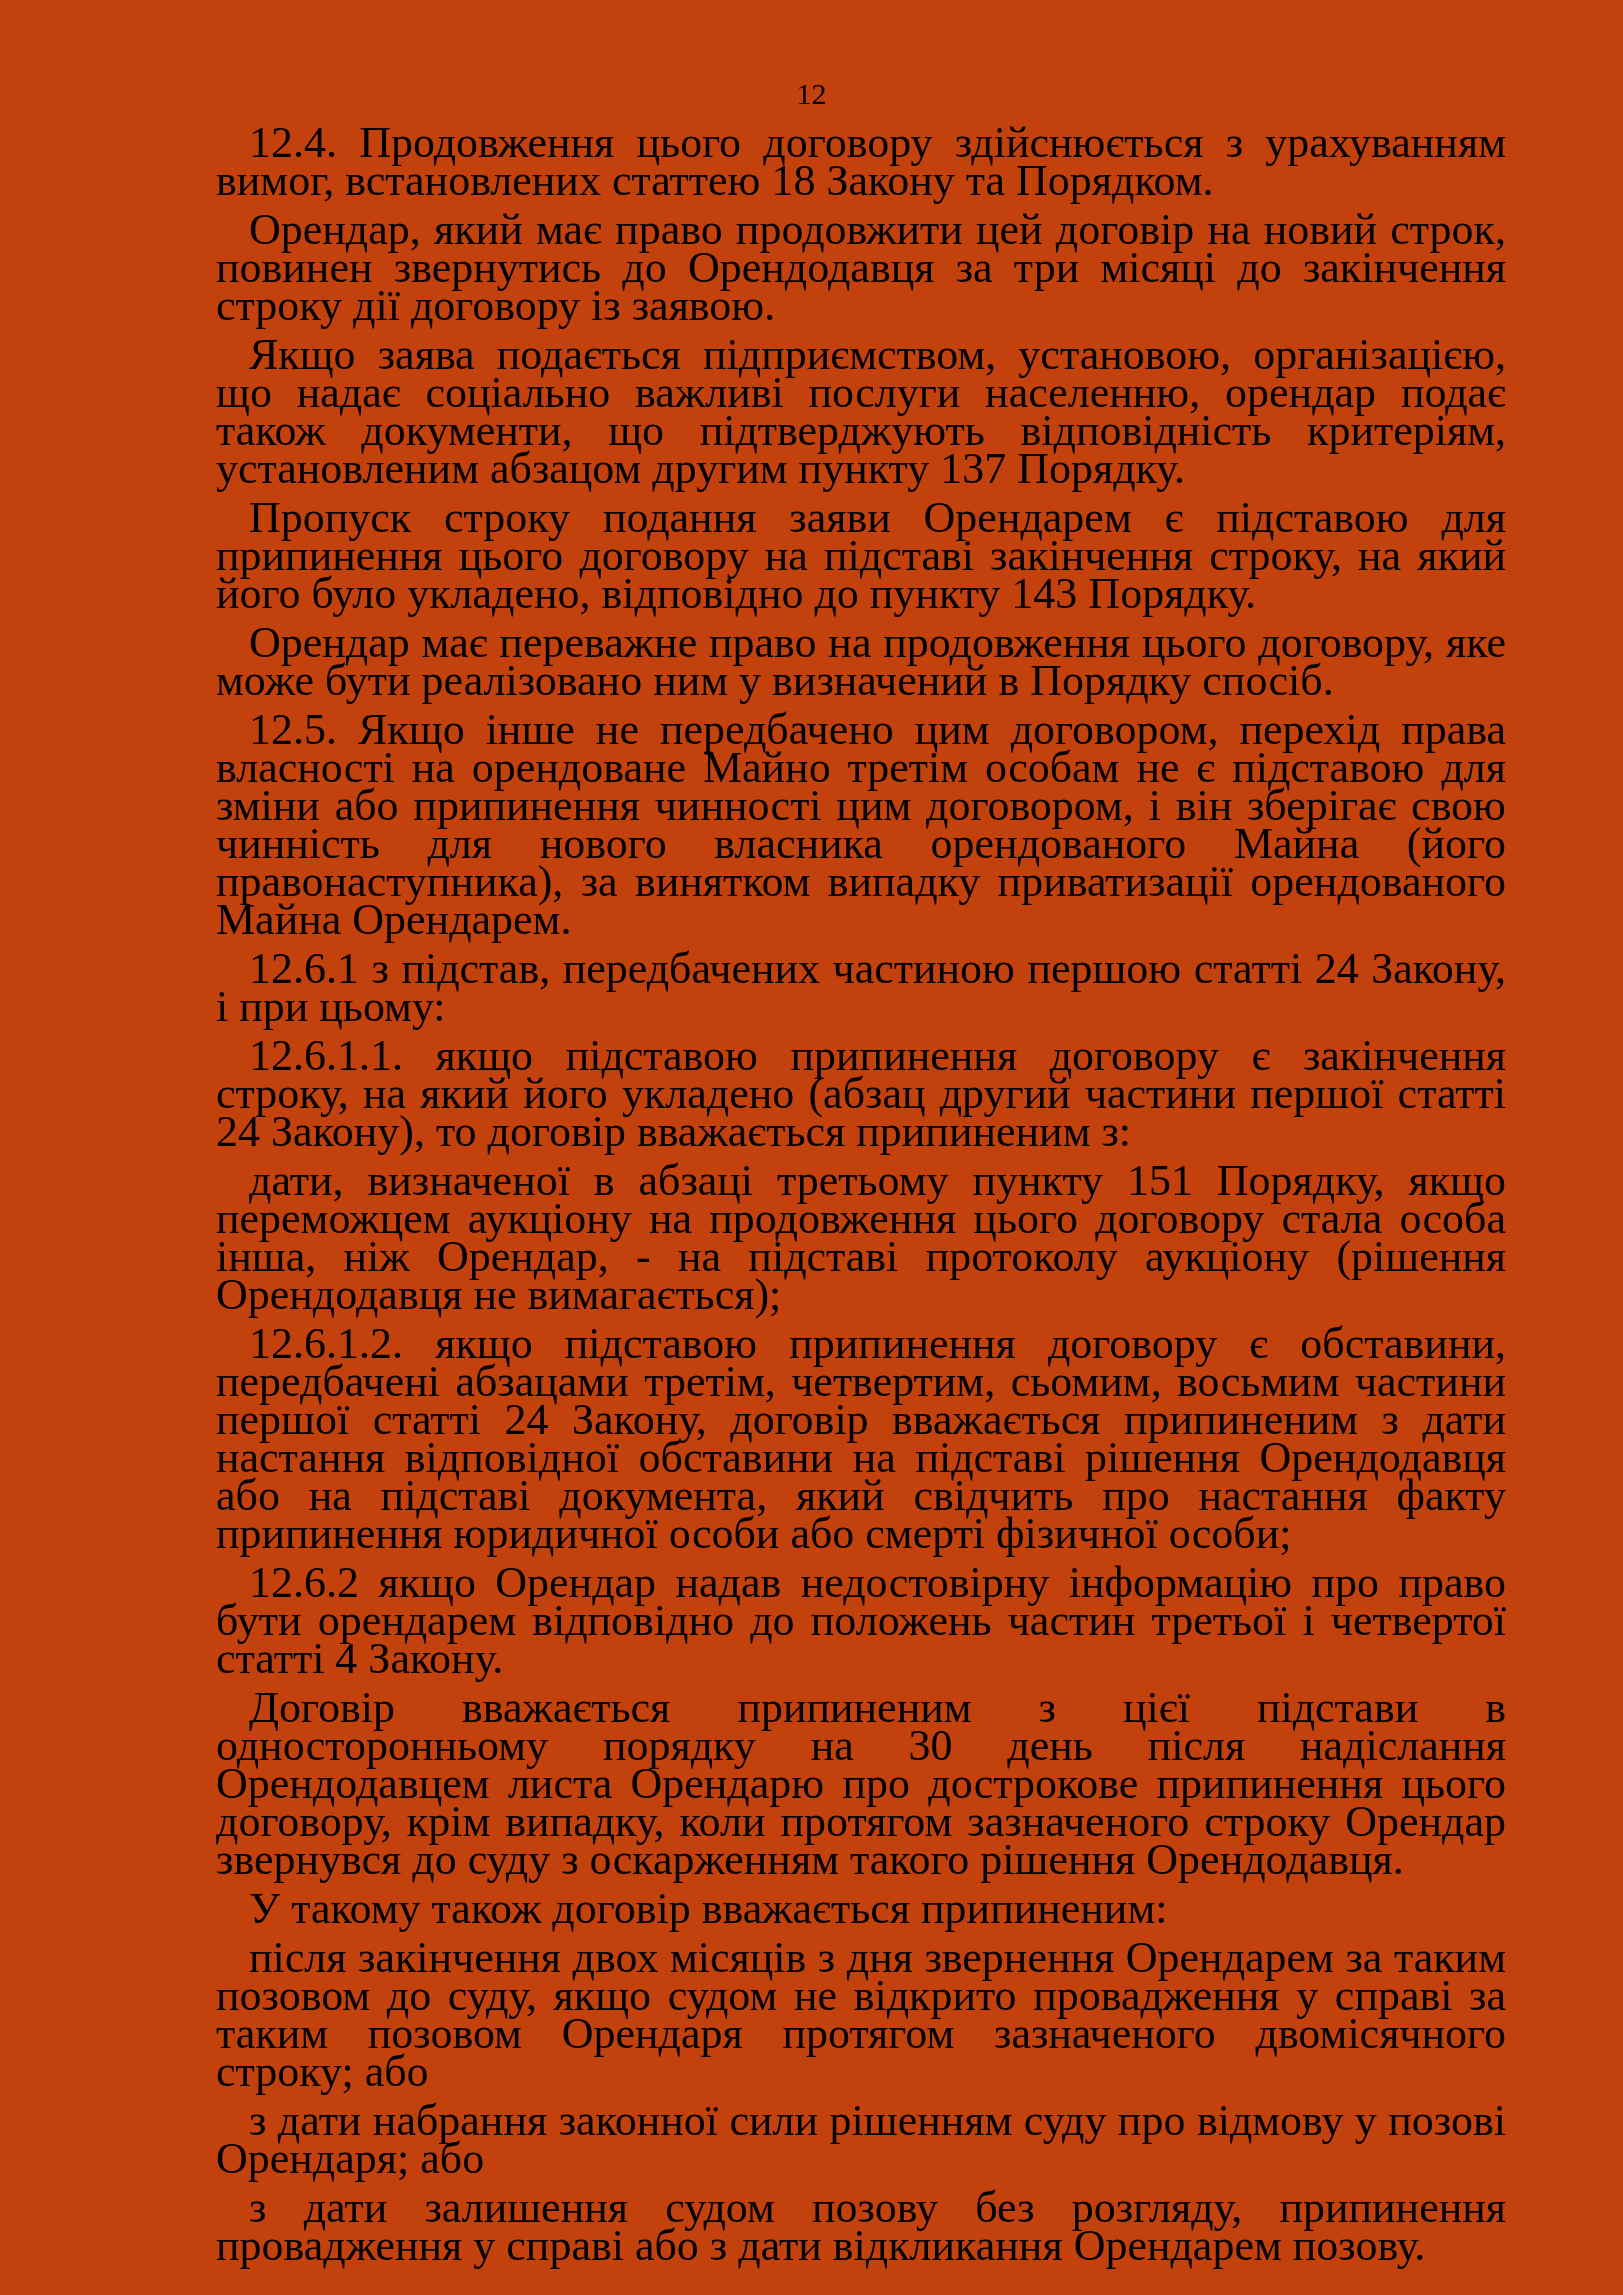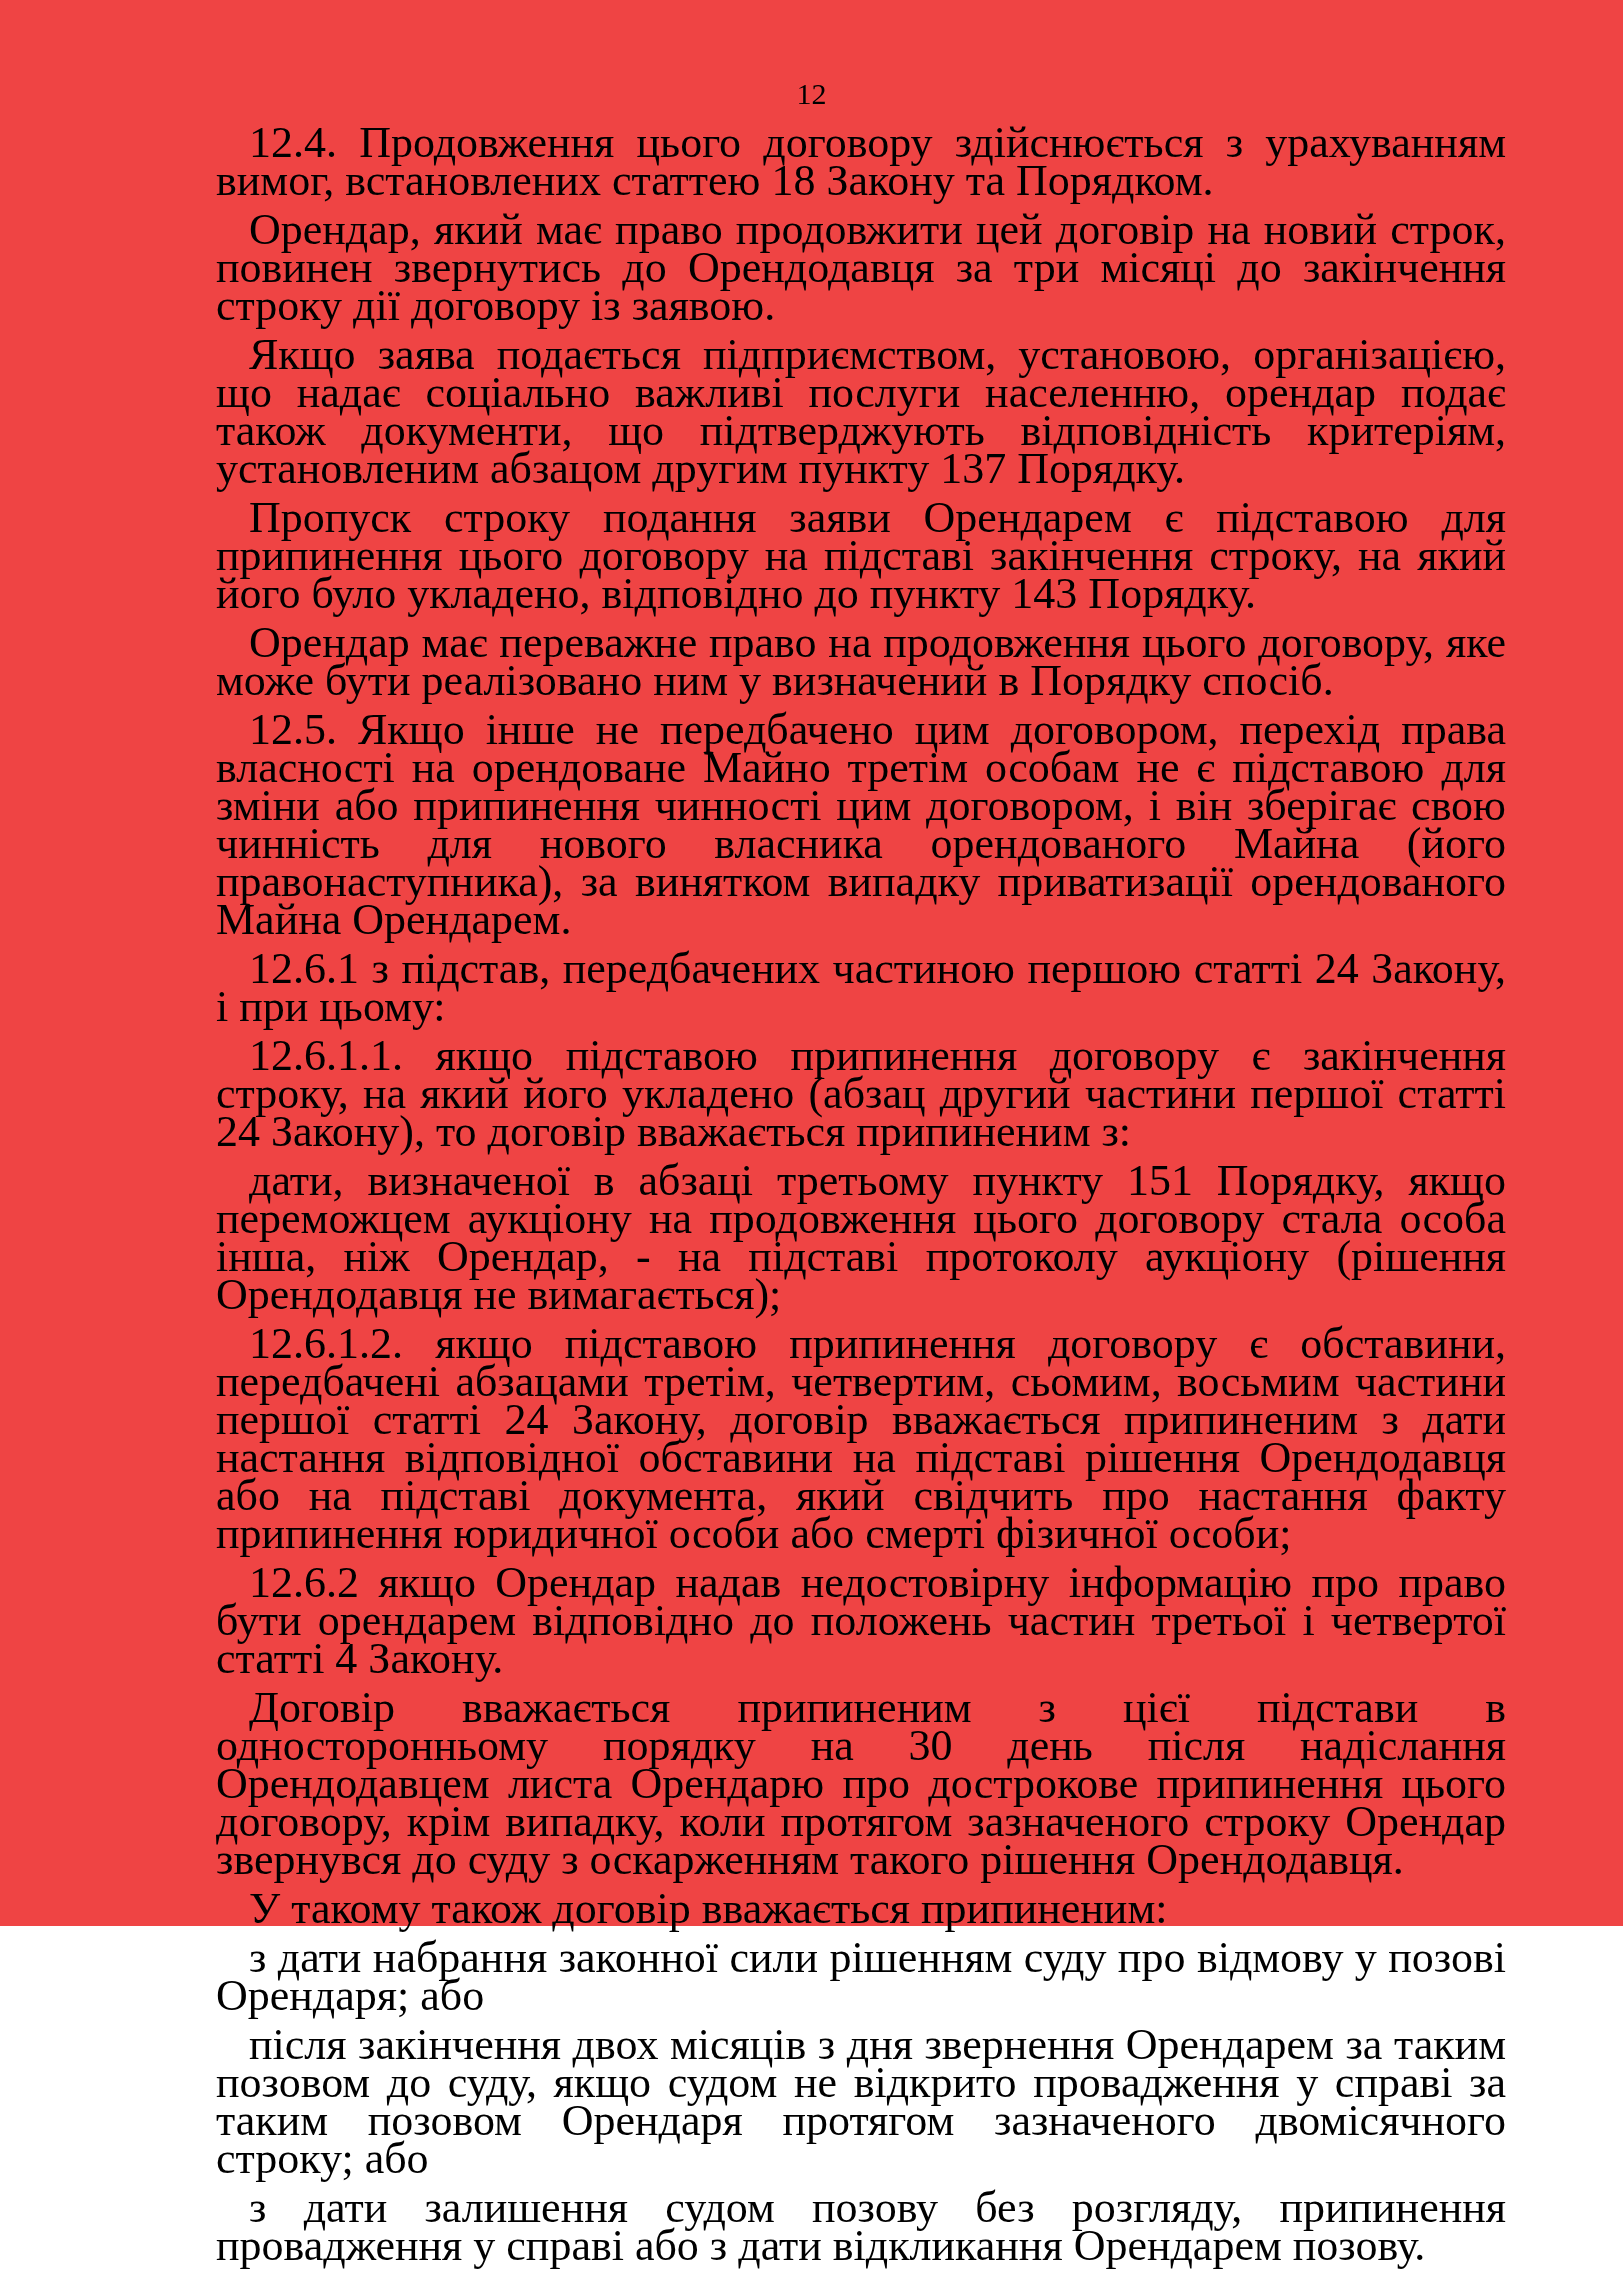--- a/index.html
+++ b/index.html
@@ -1,18 +1,18 @@
 <!DOCTYPE html>
 <html style="font-size:10.5px"><head>
 <meta charset="utf-8">
 <style>
   html, body { margin: 0; padding: 0; background: #ffffff; }
   body { width: 1623px; height: 2295px; position: relative; overflow: hidden; }
   .page {
-    position: absolute; left: 0; top: 0; width: 1623px; height: 1926px; background: #ef4444;
+    position: absolute; left: 0; top: 0; width: 1623px; height: 2295px; background: #c2410c;
     font-family: "Liberation Serif", "DejaVu Serif", serif; color: #000;
   }
   .page-number {
     position: absolute; top: 77px; left: 0; width: 1623px; text-align: center;
     font-size: 30px; line-height: 33px;
   }
   .content {
     position: absolute; left: 216px; top: 124px; width: 1290px;
     font-size: 44px; line-height: 38px;
   }
@@ -34,18 +34,18 @@
     <p class="para">Пропуск строку подання заяви Орендарем є підставою для припинення цього договору на підставі закінчення строку, на який його було укладено, відповідно до пункту 143 Порядку.</p>
     <p class="para">Орендар має переважне право на продовження цього договору, яке може бути реалізовано ним у визначений в Порядку спосіб.</p>
     <p class="para">12.5. Якщо інше не передбачено цим договором, перехід права власності на орендоване Майно третім особам не є підставою для зміни або припинення чинності цим договором, і він зберігає свою чинність для нового власника орендованого Майна (його правонаступника), за винятком випадку приватизації орендованого Майна Орендарем.</p>
     <p class="para">12.6.1 з підстав, передбачених частиною першою статті 24 Закону, і при цьому:</p>
     <p class="para">12.6.1.1. якщо підставою припинення договору є закінчення строку, на який його укладено (абзац другий частини першої статті 24 Закону), то договір вважається припиненим з:</p>
     <p class="para">дати, визначеної в абзаці третьому пункту 151 Порядку, якщо переможцем аукціону на продовження цього договору стала особа інша, ніж Орендар, - на підставі протоколу аукціону (рішення Орендодавця не вимагається);</p>
     <p class="para">12.6.1.2. якщо підставою припинення договору є обставини, передбачені абзацами третім, четвертим, сьомим, восьмим частини першої статті 24 Закону, договір вважається припиненим з дати настання відповідної обставини на підставі рішення Орендодавця або на підставі документа, який свідчить про настання факту припинення юридичної особи або смерті фізичної особи;</p>
     <p class="para">12.6.2 якщо Орендар надав недостовірну інформацію про право бути орендарем відповідно до положень частин третьої і четвертої статті 4 Закону.</p>
     <p class="para">Договір вважається припиненим з цієї підстави в односторонньому порядку на 30 день після надіслання Орендодавцем листа Орендарю про дострокове припинення цього договору, крім випадку, коли протягом зазначеного строку Орендар звернувся до суду з оскарженням такого рішення Орендодавця.</p>
     <p class="para">У такому також договір вважається припиненим:</p>
+    <p class="para">після закінчення двох місяців з дня звернення Орендарем за таким позовом до суду, якщо судом не відкрито провадження у справі за таким позовом Орендаря протягом зазначеного двомісячного строку; або</p>
     <p class="para">з дати набрання законної сили рішенням суду про відмову у позові Орендаря; або</p>
-    <p class="para">після закінчення двох місяців з дня звернення Орендарем за таким позовом до суду, якщо судом не відкрито провадження у справі за таким позовом Орендаря протягом зазначеного двомісячного строку; або</p>
     <p class="para">з дати залишення судом позову без розгляду, припинення провадження у справі або з дати відкликання Орендарем позову.</p>
   </div>
 </div>
 
 
 </body></html>

